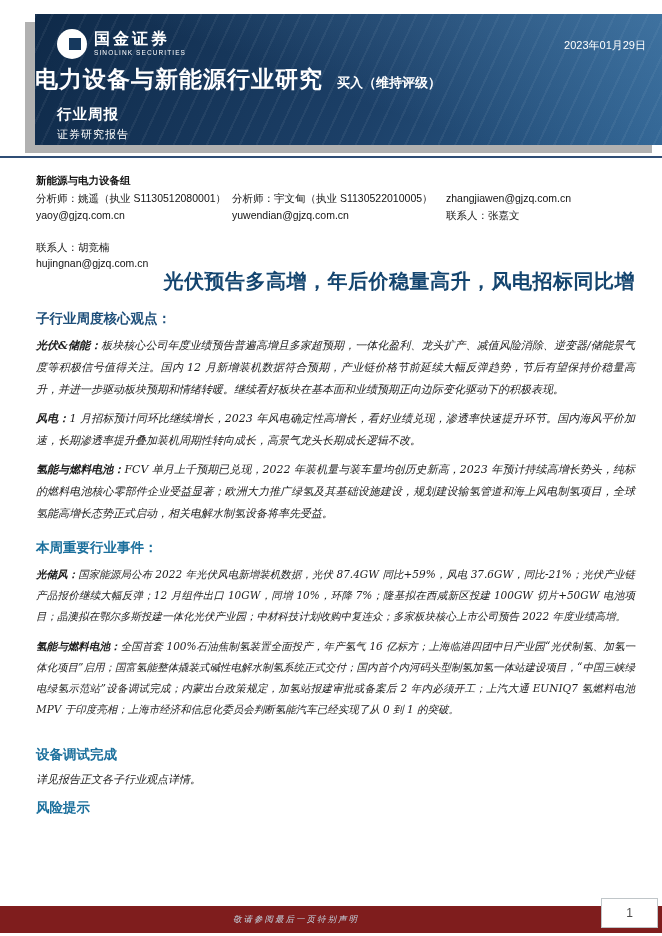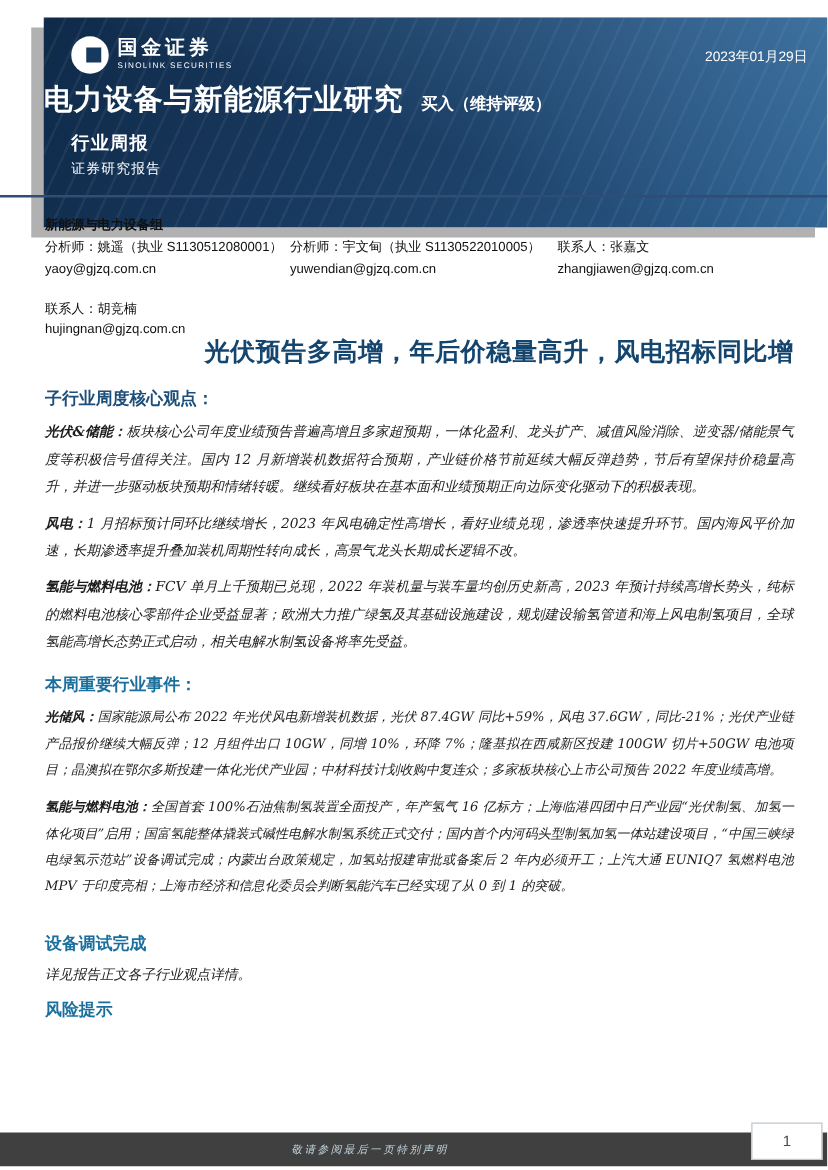--- a/index.html
+++ b/index.html
@@ -10,21 +10,21 @@
     height: 936px;
     margin: 0 auto;
     background: #ffffff;
     overflow: hidden;
     font-family: "Liberation Sans", sans-serif;
   }
   
   .banner {
     position: absolute;
     left: 35px; right: 0; top: 14px;
-    height: 168px;
+    height: 131px;
     background:
       linear-gradient(200deg, rgba(96,152,198,0.38), rgba(0,0,0,0) 55%),
       repeating-linear-gradient(115deg, rgba(255,255,255,0.055) 0px, rgba(255,255,255,0.055) 2px, rgba(0,0,0,0) 2px, rgba(0,0,0,0) 15px),
       linear-gradient(115deg, #0f2a49 0%, #1c4068 55%, #2e6190 100%);
     box-shadow: -10px 8px 0 0 #b1b1b1;
     color: #ffffff;
   }
   .logo { position: absolute; left: 22px; top: 15px; display: flex; align-items: center; }
   .logo-mark {
     width: 30px; height: 30px; border-radius: 50%;
@@ -72,21 +72,21 @@
     text-align: justify; margin-bottom: 7px;
   }
   .body-para b { font-style: italic; }
   .events .body-para { font-size: 10.5px; margin-bottom: 9px; }
   .mt-events { margin-top: 14px; }
   .mt-invest { margin-top: 26px; margin-bottom: 5px; }
   .mt-risk { margin-top: 8px; margin-bottom: 5px; }
   
   .footer-bar {
     position: absolute; left: 0; right: 0; bottom: 3px; height: 27px;
-    background: #404040;
+    background: #7f1d1d;
   }
   .footer-disclaimer {
     position: absolute; left: 0; right: 70px; top: 0; bottom: 0;
     display: flex; align-items: center; justify-content: center;
     color: #c3d6e1; font-size: 8.5px; letter-spacing: 2px;
     font-family: "DejaVu Serif", serif; font-style: italic;
   }
   .page-num-box {
     position: absolute; right: 4px; bottom: 8px; width: 57px; height: 30px;
     background: #ffffff; border: 1px solid #c0c6c9;
@@ -123,22 +123,22 @@
     <div class="team-row">
       <div class="team-col1">
         <div>分析师：姚遥（执业 S1130512080001）</div>
         <div>yaoy@gjzq.com.cn</div>
       </div>
       <div class="team-col2">
         <div>分析师：宇文甸（执业 S1130522010005）</div>
         <div>yuwendian@gjzq.com.cn</div>
       </div>
       <div class="team-col3">
+        <div>zhangjiawen@gjzq.com.cn</div>
         <div>联系人：张嘉文</div>
-        <div>zhangjiawen@gjzq.com.cn</div>
       </div>
     </div>
     <div class="team-row2">
       <div>联系人：胡竞楠</div>
       <div>hujingnan@gjzq.com.cn</div>
     </div>
   </div>
 
   <div class="content">
     <div class="headline">光伏预告多高增，年后价稳量高升，风电招标同比增</div>

